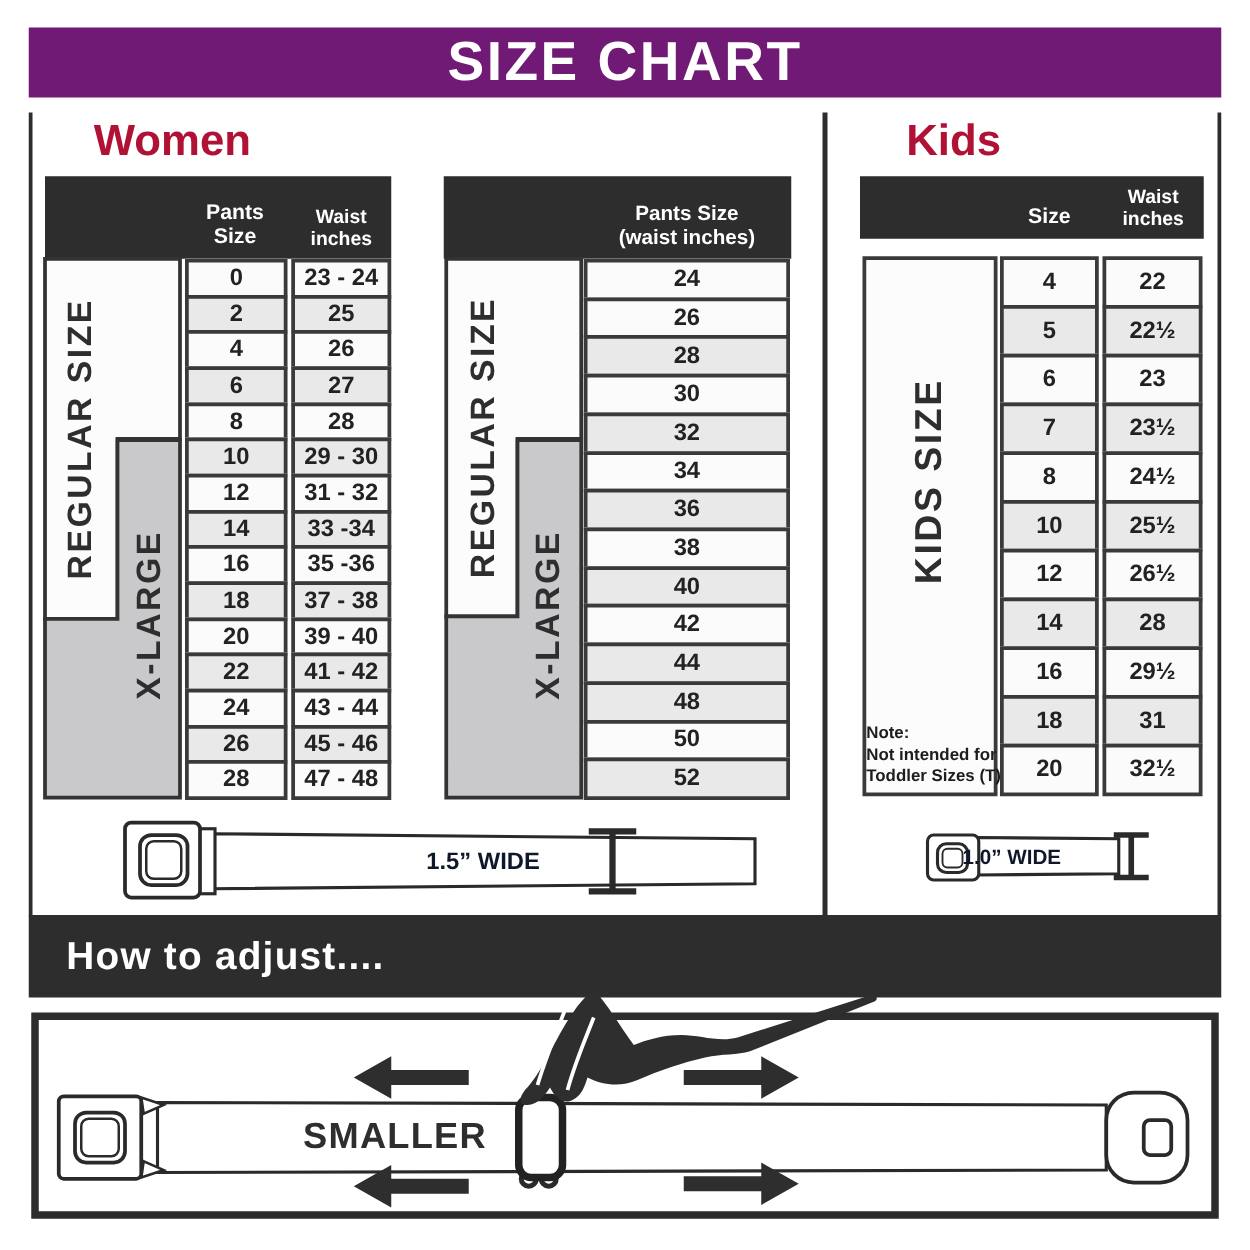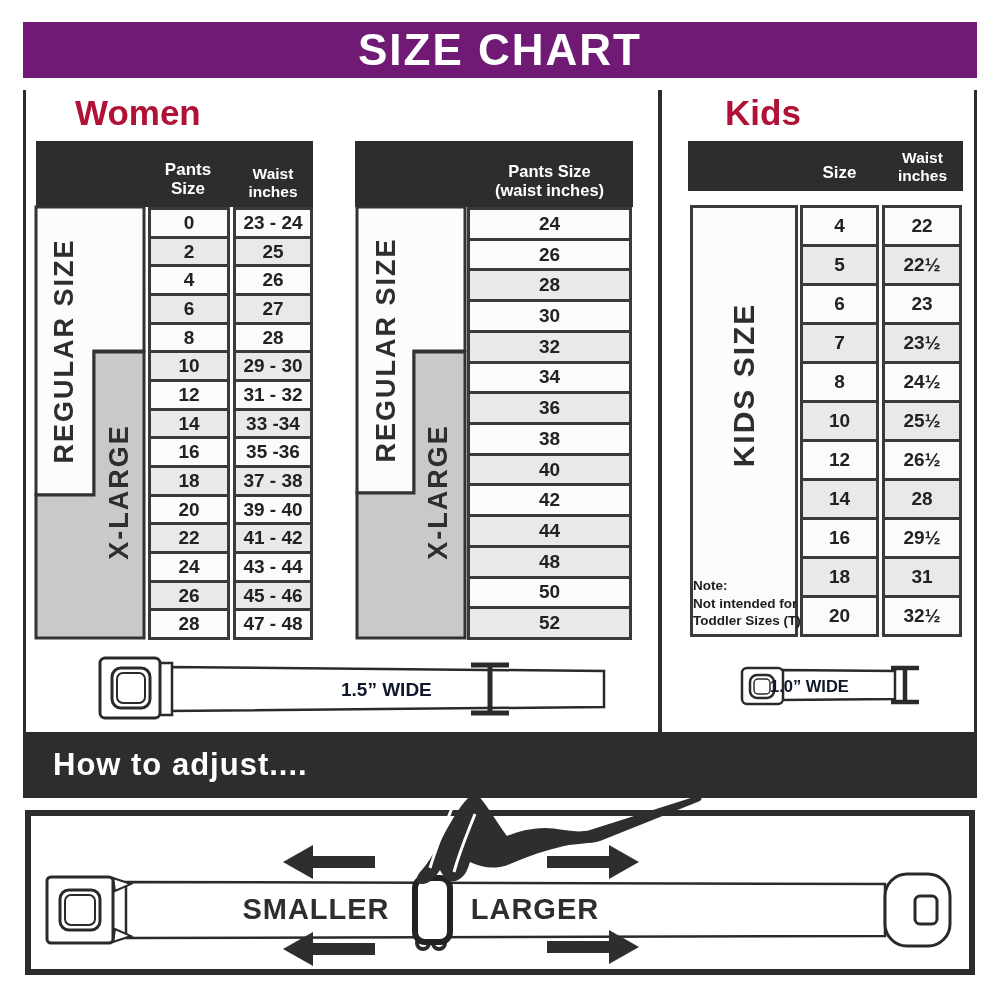--- a/index.html
+++ b/index.html
@@ -244,15 +244,14 @@
     <path d="M88,10 C80,18 70,34 58,58 C52,68 46,78 40,84 C34,92 36,96 42,96
              C50,96 56,88 60,82 C64,90 70,96 78,92 C86,88 88,80 90,74
              C102,80 116,82 130,76 C148,68 166,62 184,58 C198,55 210,56 220,53
              L320,13 C323,11 321,7 317,8 L210,42 C195,46 180,40 165,40
              C150,40 137,44 127,48 C118,36 110,22 102,12 C98,6 92,4 88,10 Z" fill="#2E2E2E"></path>
     <path d="M72,20 C64,40 56,60 50,80" stroke="#fff" stroke-width="3" fill="none"></path>
     <path d="M95,26 C88,44 80,62 74,84" stroke="#fff" stroke-width="3" fill="none"></path>
   </svg>
 
   <div class="abs adjust-word" style="left:231px;top:893px;">SMALLER</div>
-  <div class="abs adjust-word" style="left:450px;top:893px;">LARGER</div>
 
 </div>
 
 </body></html>

